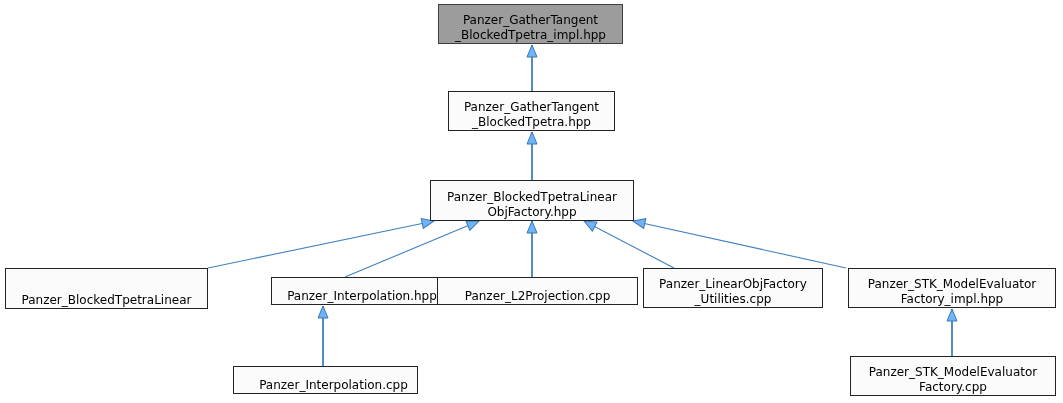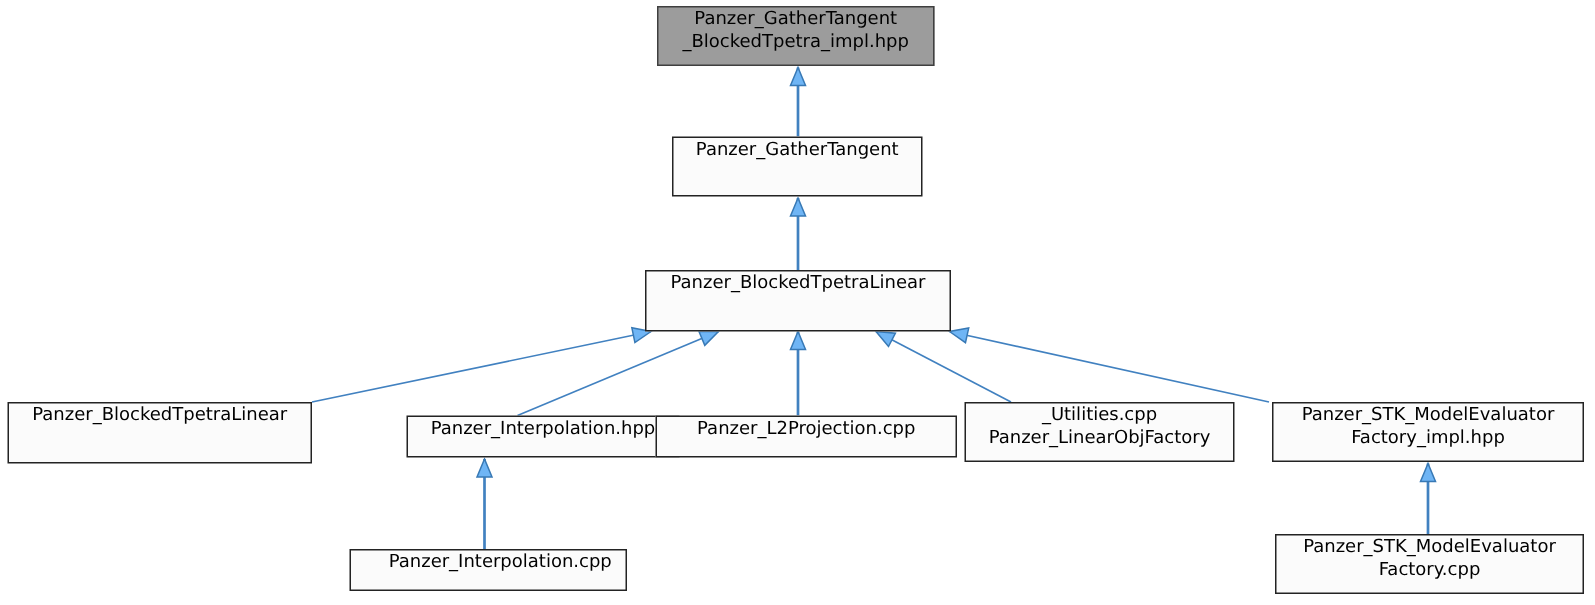--- a/index.html
+++ b/index.html
@@ -25,21 +25,21 @@
     position: absolute;
     box-sizing: border-box;
     background: var(--node-fill, #fbfbfb);
     border: 1.5px solid var(--node-border, #232323);
     color: var(--text, #000000);
     font-size: 12px;
     line-height: 15px;
     text-align: center;
     display: flex;
     flex-direction: column;
-    justify-content: flex-start;
+    justify-content: flex-end;
     white-space: nowrap;
     cursor: pointer;
   }
   .node.current {
     background: var(--cur-fill, #9c9c9c);
     border-color: var(--cur-border, #3f3f3f);
     cursor: default;
   }
   .node span { display: block; }
   .edge-line { stroke: var(--edge, #4181c0); fill: none; }
@@ -87,36 +87,38 @@
         <polygon points="0,0 -5,12 5,12" class="arrowhead" transform="translate(952,309) rotate(0)"></polygon>
       </g>
     </svg>
 
 <div class="node current" style="left: 438px; top: 4px; width: 185px; height: 40px;">
       <span>Panzer_GatherTangent</span>
       <span>_BlockedTpetra_impl.hpp</span>
     </div>
     <div class="node" style="left: 448px; top: 91px; width: 167px; height: 40px;">
       <span>Panzer_GatherTangent</span>
+      <span>_BlockedTpetra.hpp</span>
     </div>
     <div class="node" style="left: 430px; top: 180px; width: 204px; height: 41px;">
       <span>Panzer_BlockedTpetraLinear</span>
+      <span>ObjFactory.hpp</span>
     </div>
     <div class="node" style="left: 5px; top: 268px; width: 203px; height: 41px;">
       <span>Panzer_BlockedTpetraLinear</span>
     </div>
     <div class="node" style="left: 230px; top: 277px; width: 182px; height: 28px; margin-left: 41px;">
       <span>Panzer_Interpolation.hpp</span>
     </div>
     <div class="node" style="left: 437px; top: 277px; width: 201px; height: 28px;">
       <span>Panzer_L2Projection.cpp</span>
     </div>
     <div class="node" style="left: 643px; top: 268px; width: 180px; height: 40px;">
+      <span>Panzer_LinearObjFactory</span>
       <span>_Utilities.cpp</span>
-      <span>Panzer_LinearObjFactory</span>
     </div>
     <div class="node" style="left: 848px; top: 268px; width: 208px; height: 40px;">
       <span>Panzer_STK_ModelEvaluator</span>
       <span>Factory_impl.hpp</span>
     </div>
     <div class="node" style="left: 233px; top: 366px; width: 185px; height: 28px; padding-left: 16px;">
       <span>Panzer_Interpolation.cpp</span>
     </div>
     <div class="node" style="left: 850px; top: 356px; width: 206px; height: 40px;">
       <span>Panzer_STK_ModelEvaluator</span>

